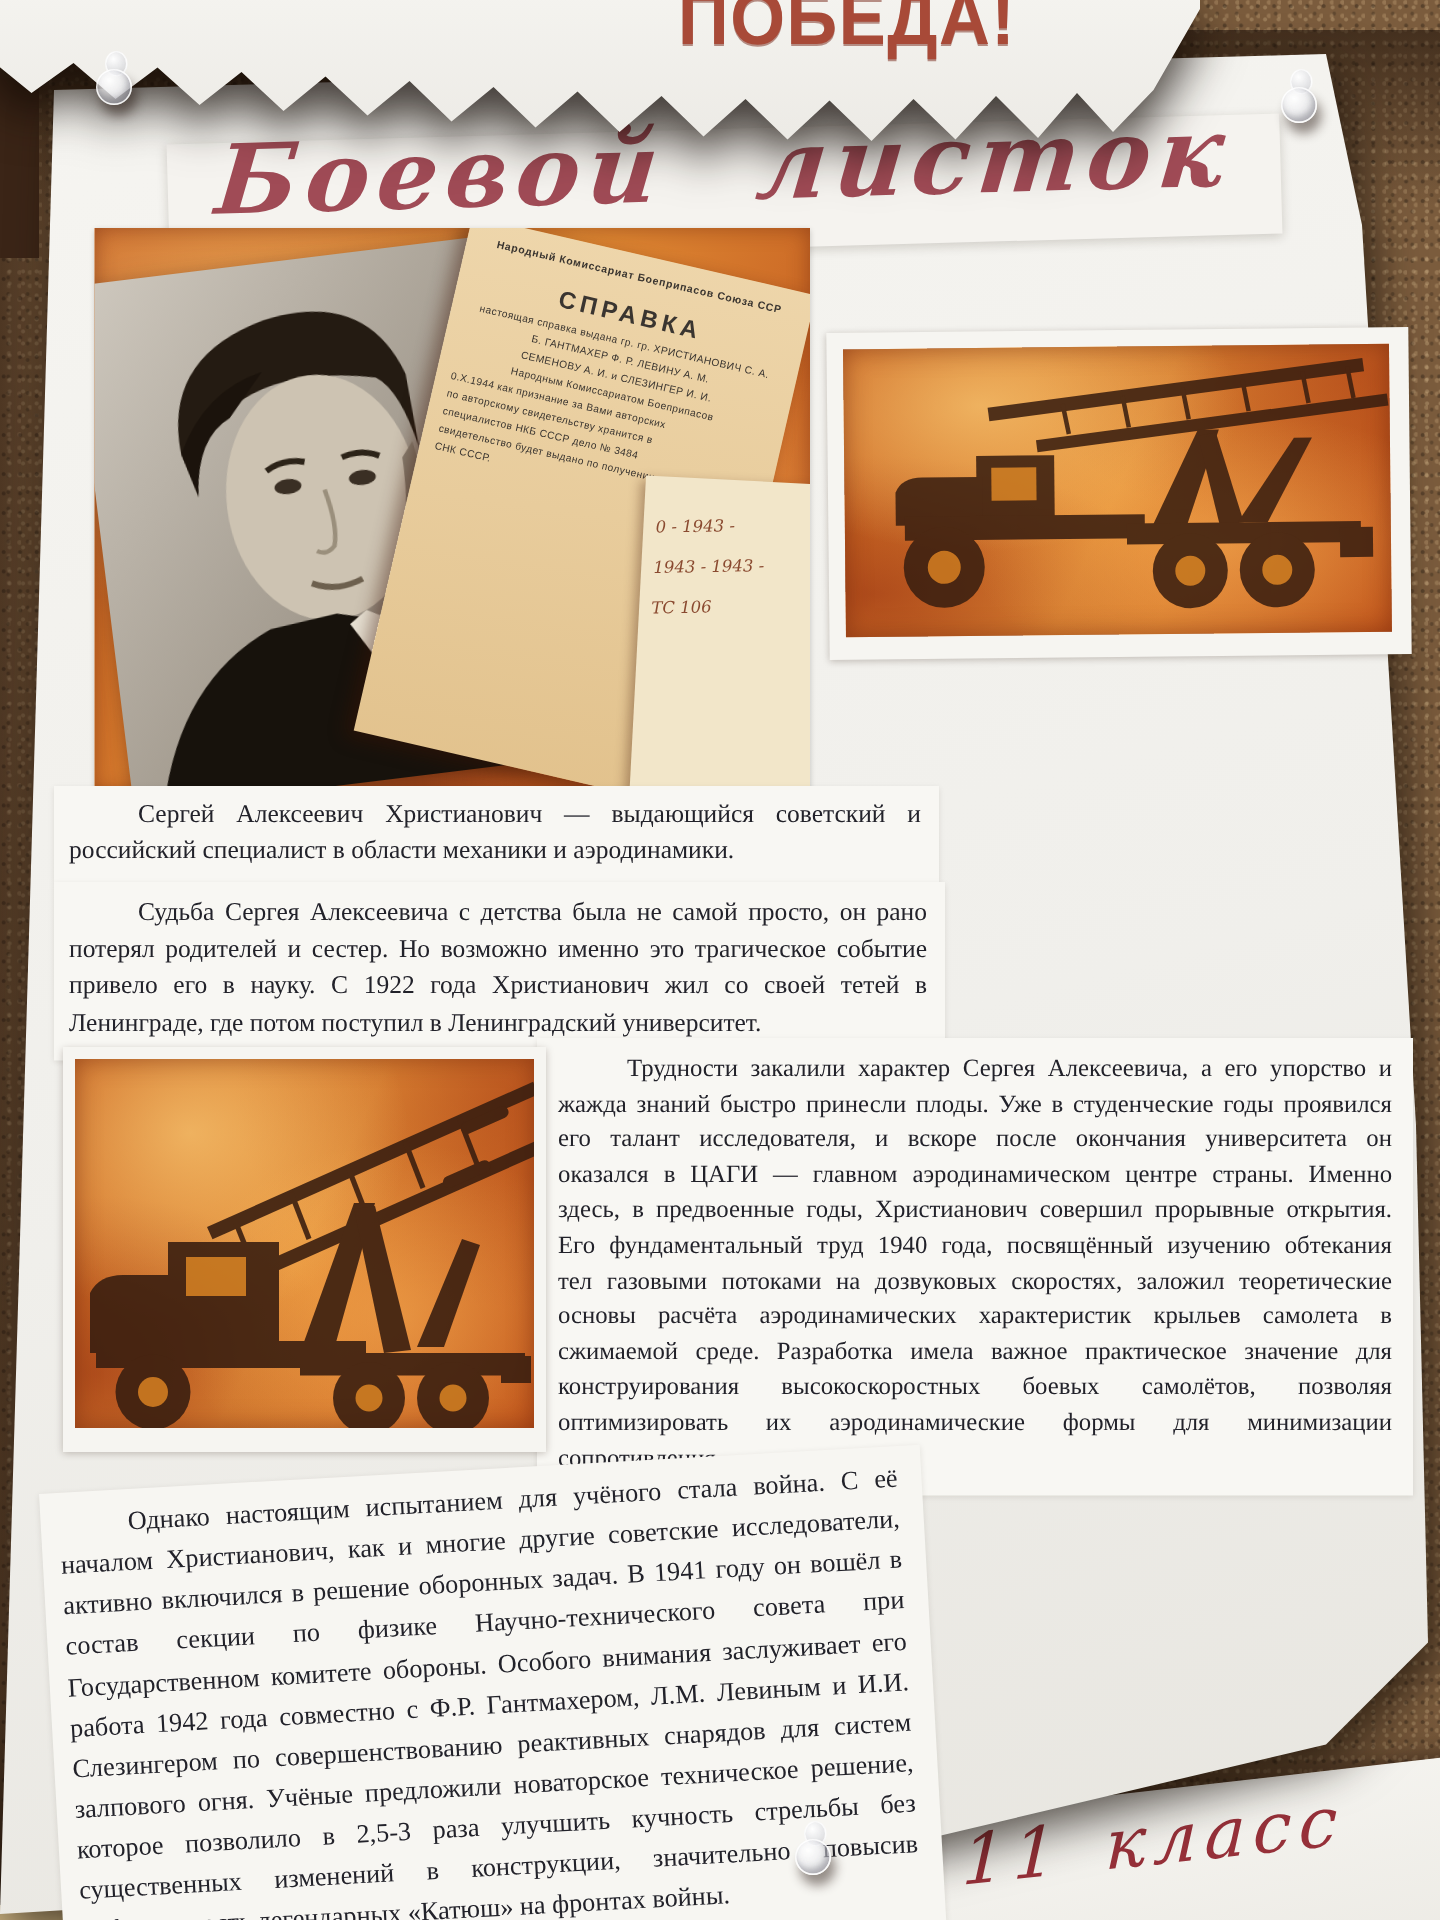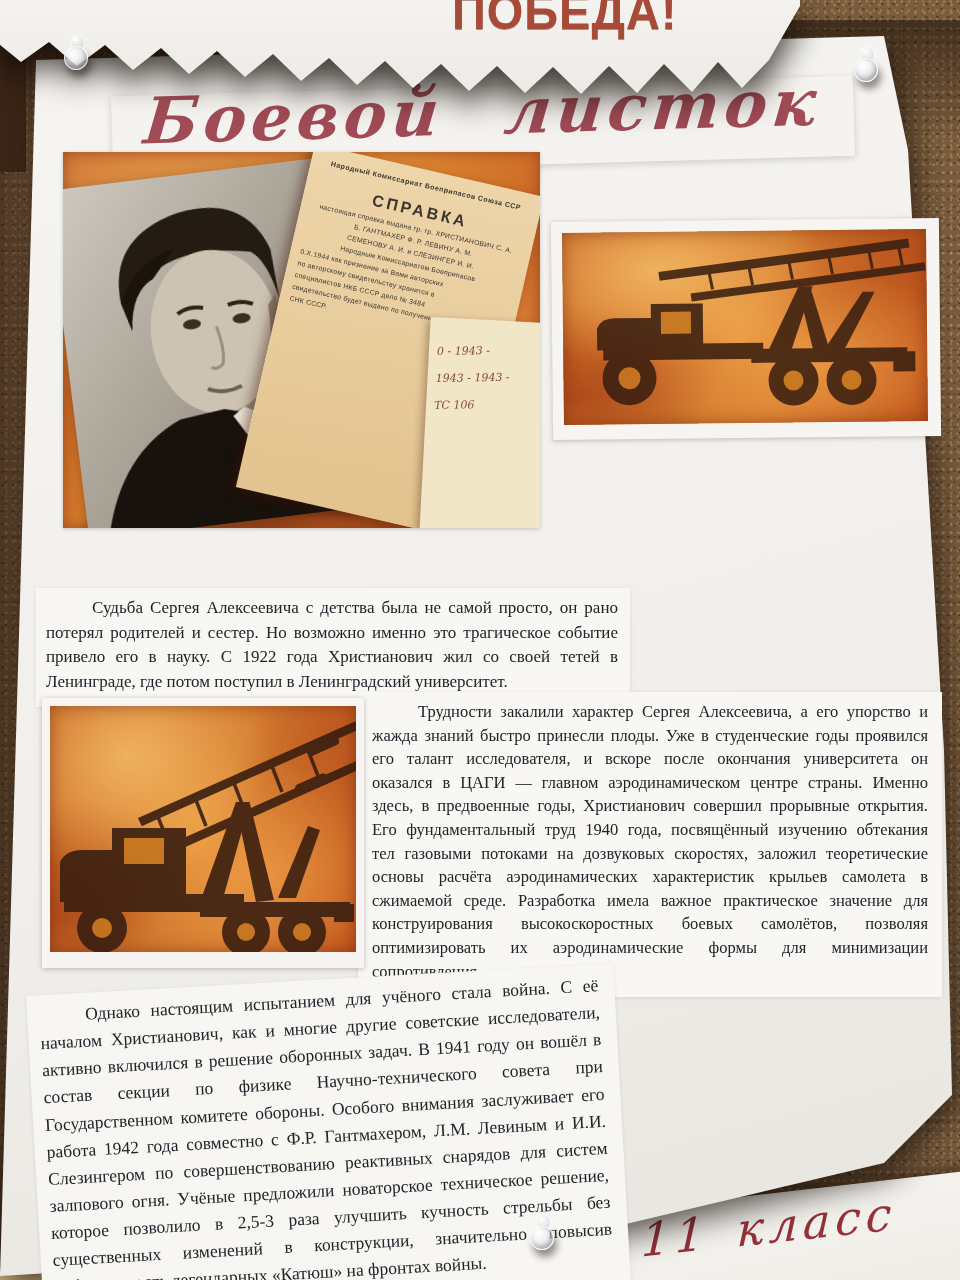--- a/index.html
+++ b/index.html
@@ -250,20 +250,23 @@
             <circle cx="66" cy="146" r="11" fill="#c4761f"></circle>
           <circle cx="230" cy="150" r="25"></circle>
             <circle cx="230" cy="150" r="10" fill="#c4761f"></circle>
           <circle cx="288" cy="150" r="25"></circle>
             <circle cx="288" cy="150" r="10" fill="#c4761f"></circle>
         </g>
       </svg>
     </div>
   </div>
 
+  <div class="par p1">
+      <p>Сергей Алексеевич Христианович — выдающийся советский и российский специалист в области механики и аэродинамики.</p>
+    </div>
   <div class="par p2">
       <p>Судьба Сергея Алексеевича с детства была не самой просто, он рано потерял родителей и сестер. Но возможно именно это трагическое событие привело его в науку. С 1922 года Христианович жил со своей тетей в Ленинграде, где потом поступил в Ленинградский университет.</p>
     </div>
   <div class="par p3">
       <p>Трудности закалили характер Сергея Алексеевича, а его упорство и жажда знаний быстро принесли плоды. Уже в студенческие годы проявился его талант исследователя, и вскоре после окончания университета он оказался в ЦАГИ — главном аэродинамическом центре страны. Именно здесь, в предвоенные годы, Христианович совершил прорывные открытия. Его фундаментальный труд 1940 года, посвящённый изучению обтекания тел газовыми потоками на дозвуковых скоростях, заложил теоретические основы расчёта аэродинамических характеристик крыльев самолета в сжимаемой среде. Разработка имела важное практическое значение для конструирования высокоскоростных боевых самолётов, позволяя оптимизировать их аэродинамические формы для минимизации сопротивления.</p>
     </div>
   <div class="par p4">
       <p>Однако настоящим испытанием для учёного стала война. С её началом Христианович, как и многие другие советские исследователи, активно включился в решение оборонных задач. В 1941 году он вошёл в состав секции по физике Научно-технического совета при Государственном комитете обороны. Особого внимания заслуживает его работа 1942 года совместно с Ф.Р. Гантмахером, Л.М. Левиным и И.И. Слезингером по совершенствованию реактивных снарядов для систем залпового огня. Учёные предложили новаторское техническое решение, которое позволило в 2,5-3 раза улучшить кучность стрельбы без существенных изменений в конструкции, значительно повысив эффективность легендарных «Катюш» на фронтах войны.</p>
     </div>
 

